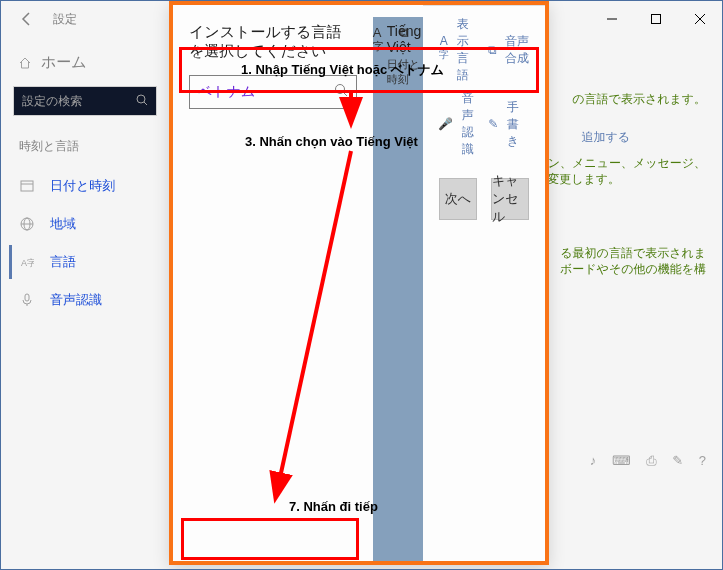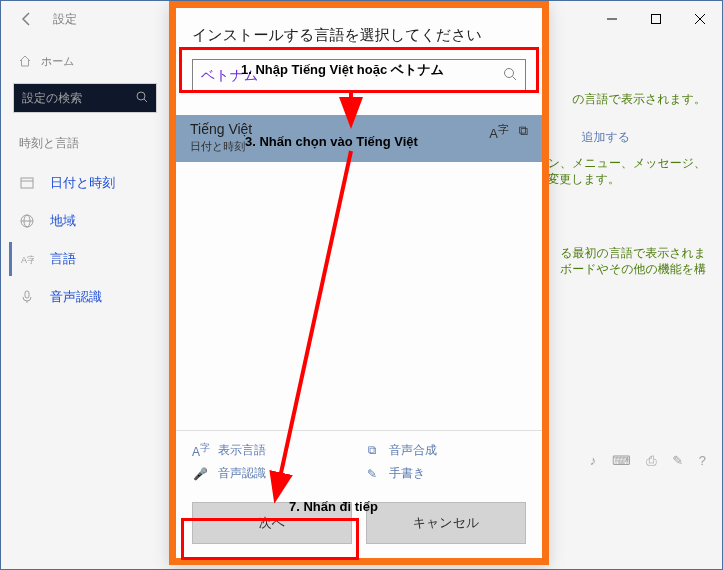--- a/index.html
+++ b/index.html
@@ -7,30 +7,30 @@
 .bg-app { position: absolute; inset: 0; background: #f5f5f5; }
 .titlebar { height: 36px; display: flex; align-items: stretch; background: #f5f5f5; }
 .tb-left { display: flex; align-items: center; gap: 8px; padding-left: 8px; flex: 1; }
 .back-btn { width: 36px; height: 36px; display: flex; align-items: center; justify-content: center; color: #505050; }
 .app-title { font-size: 12px; color: #808080; }
 .tb-right { display: flex; }
 .win-btn { width: 44px; height: 36px; display: flex; align-items: center; justify-content: center; color: #303030; }
 .win-btn svg { width: 10px; height: 10px; }
 .main { display: flex; position: absolute; top: 36px; left: 0; right: 0; bottom: 0; }
 .sidebar { width: 168px; padding: 10px 8px; }
-.home-row { display: flex; align-items: center; gap: 8px; padding: 6px 8px; color: #808080; font-size: 11px; }
+.home-row { display: flex; align-items: center; gap: 8px; padding: 6px 8px; color: #808080; font-size: 15px; }
 .search { margin: 8px 4px 18px 4px; border: 1px solid #d0d0d0; background: #0f172a; height: 30px; display: flex; align-items: center; padding: 0 8px; color: #a0a0a0; font-size: 12px; justify-content: space-between; }
 .section-title { color: #808080; font-size: 12px; padding: 4px 10px 10px 10px; }
 .nav-item { display: flex; align-items: center; gap: 15px; padding: 8px 10px; color: #1d4ed8; font-size: 13px; margin: 4px 0; }
 .nav-item.active { border-left: 3px solid #5a7ab0; padding-left: 7px; }
 .content { flex: 1; padding: 16px 16px; color: #909090; font-size: 12px; }
 .right-text { position: absolute; font-size: 12px; color: #4d7c0f; }
 .icon { width: 16px; height: 16px; display: inline-flex; align-items: center; justify-content: center; }
 
-.dialog { position: absolute; top: 0px; left: 168px; width: 380px; bottom: 4px; background: #fdfdfd; border: 7px solid #f97316; box-shadow: 0 4px 16px rgba(0,0,0,0.15); display: flex; flex-direction: column; }
+.dialog { position: absolute; top: 0px; left: 168px; width: 380px; bottom: 4px; background: #fdfdfd; border: 4px solid #f97316; box-shadow: 0 4px 16px rgba(0,0,0,0.15); display: flex; }
 .dlg-pad { padding: 18px 16px 10px 16px; }
 .dlg-title { font-size: 15px; color: #202020; font-weight: 400; }
 .search-box { margin-top: 14px; border: 1px solid #808080; height: 34px; width: 100%; display: flex; align-items: center; padding: 0 8px; position: relative; }
 .search-placeholder { color: #6d28d9; font-size: 14px; }
 .search-mag { position: absolute; right: 8px; color: #808080; }
 .lang-item { background: #85a0bc; margin-top: 12px; padding: 6px 0 8px 14px; position: relative; }
 .lang-main { font-size: 14px; color: #202020; }
 .lang-sub { font-size: 11px; color: #303030; margin-top: 2px; }
 .lang-icons { position: absolute; right: 14px; top: 8px; display: flex; gap: 10px; color: #303030; font-size: 13px; }
 .dialog-body { flex: 1; }

